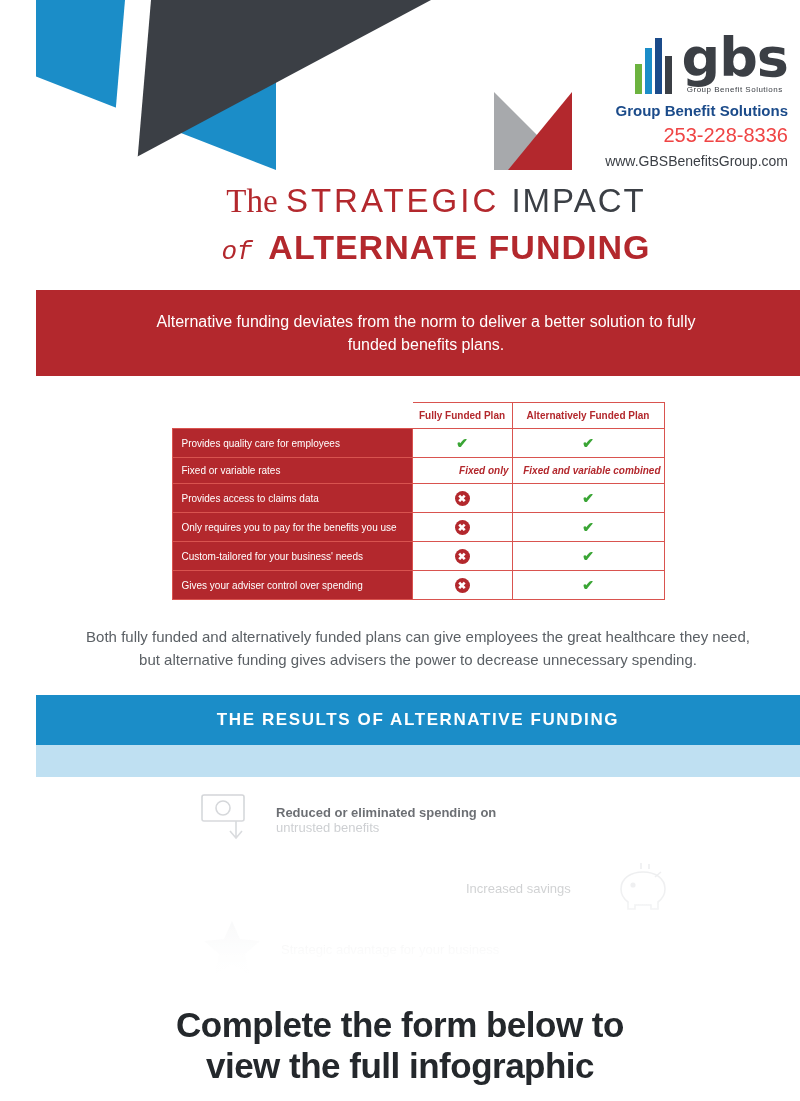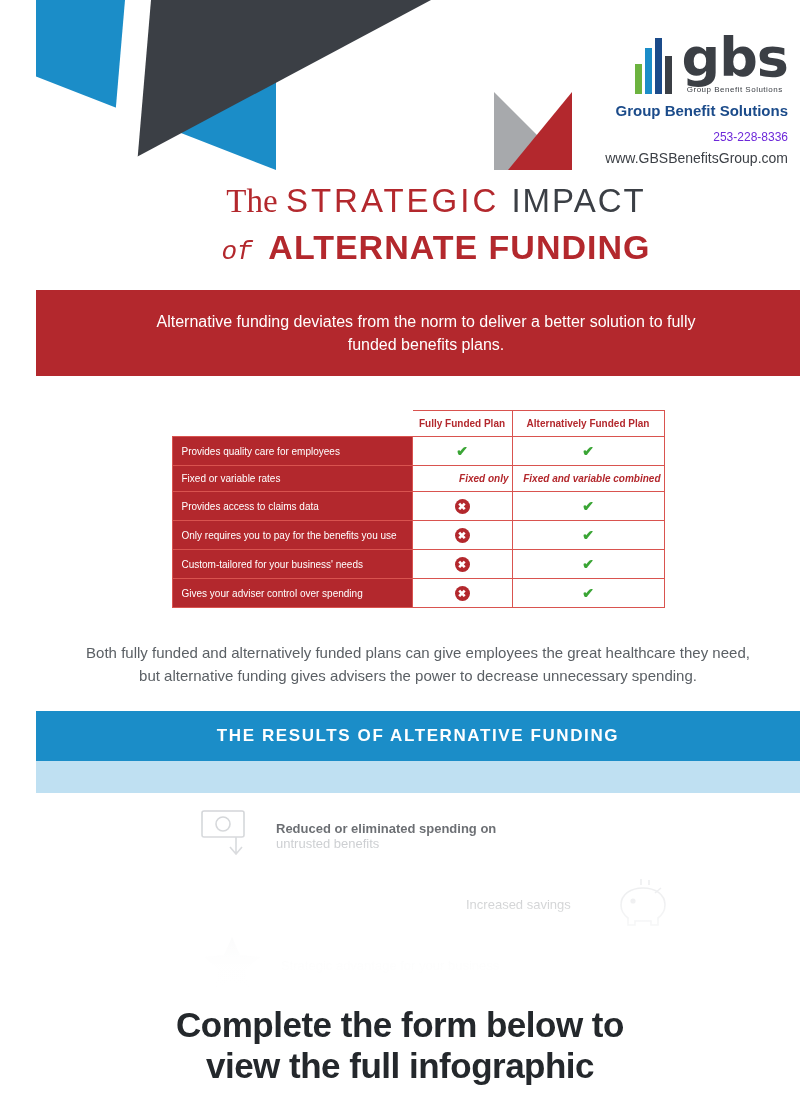--- a/index.html
+++ b/index.html
@@ -50,21 +50,21 @@
   .logo-row { display: flex; align-items: flex-end; justify-content: flex-end; gap: 10px; }
   .bars { display: flex; align-items: flex-end; gap: 3px; height: 56px; }
   .bars i { display: block; width: 7px; background: #1b8dc8; }
   .bars i:nth-child(1){ height: 30px; background:#6cb33f; }
   .bars i:nth-child(2){ height: 46px; background:#1b8dc8; }
   .bars i:nth-child(3){ height: 56px; background:#1b4b8a; }
   .bars i:nth-child(4){ height: 38px; background:#3b3f45; }
   .gbs-text { font-family: "DejaVu Sans", sans-serif; font-size: 54px; font-weight: bold; color: #3b3f45; line-height: 0.9; letter-spacing: -1px; }
   .gbs-sub { font-size: 8px; color: #3b3f45; letter-spacing: 0.5px; text-align: center; margin-top: 2px; }
   .logo-tag { color: #1b4b8a; font-weight: bold; font-size: 15px; margin-top: 8px; }
-  .logo-phone { color: #6d28d9; font-size: 12px; margin-top: 11px; }
+  .logo-phone { color: #ef4444; font-size: 20px; margin-top: 5px; }
   .logo-web { color: #3b3f45; font-size: 14px; margin-top: 6px; }
 
   
   .title-wrap { position: absolute; top: 182px; left: 0; width: 800px; text-align: center; }
   .title-line1 { font-size: 33px; color: #b3282d; letter-spacing: 1px; }
   .title-line1 .the { font-family: "Liberation Serif", serif; font-style: normal; letter-spacing: 0; margin-top: 28px; }
   .title-line1 .strategic { letter-spacing: 3px; }
   .title-line1 .impact { color: #3b3f45; letter-spacing: 2px; }
   .title-line2 { margin-top: 8px; font-size: 34px; }
   .title-line2 .of { font-family: Liberation Mono, monospace; font-style: italic; color: #b3282d; font-size: 26px; }
@@ -72,21 +72,21 @@
 
   
   .red-banner {
     width: 780px; background: #b3282d; color: #fff;
     padding: 20px 110px; text-align: center;
     font-size: 16px; line-height: 1.45;
   }
 
   
   .table-area { padding: 26px 0 0 0; background: #fff; }
-  table.compare { width: 492px; margin: 8px auto; border-collapse: collapse; table-layout: fixed; }
+  table.compare { width: 492px; margin: 0 auto; border-collapse: collapse; table-layout: fixed; }
   table.compare col.c1 { width: 240px; }
   table.compare col.c2 { width: 100px; }
   table.compare col.c3 { width: 152px; }
   table.compare th, table.compare td { border: 1px solid #d9534f; }
   table.compare thead th.blank { background: #fff; border: 1px solid #fff; border-bottom: 1px solid #d9534f; }
   table.compare thead th { color: #b3282d; font-size: 10px; font-weight: bold; padding: 7px 4px; text-align: center; background: #fff; }
   td.label { background: #b3282d; color: #fff; font-size: 10px; padding: 7px 9px; border: 1px solid #fff; }
   td.mark { text-align: center; padding: 6px 2px; font-size: 13px; }
   .check { color: #3aa535; font-size: 14px; font-weight: bold; }
   .xmark {

